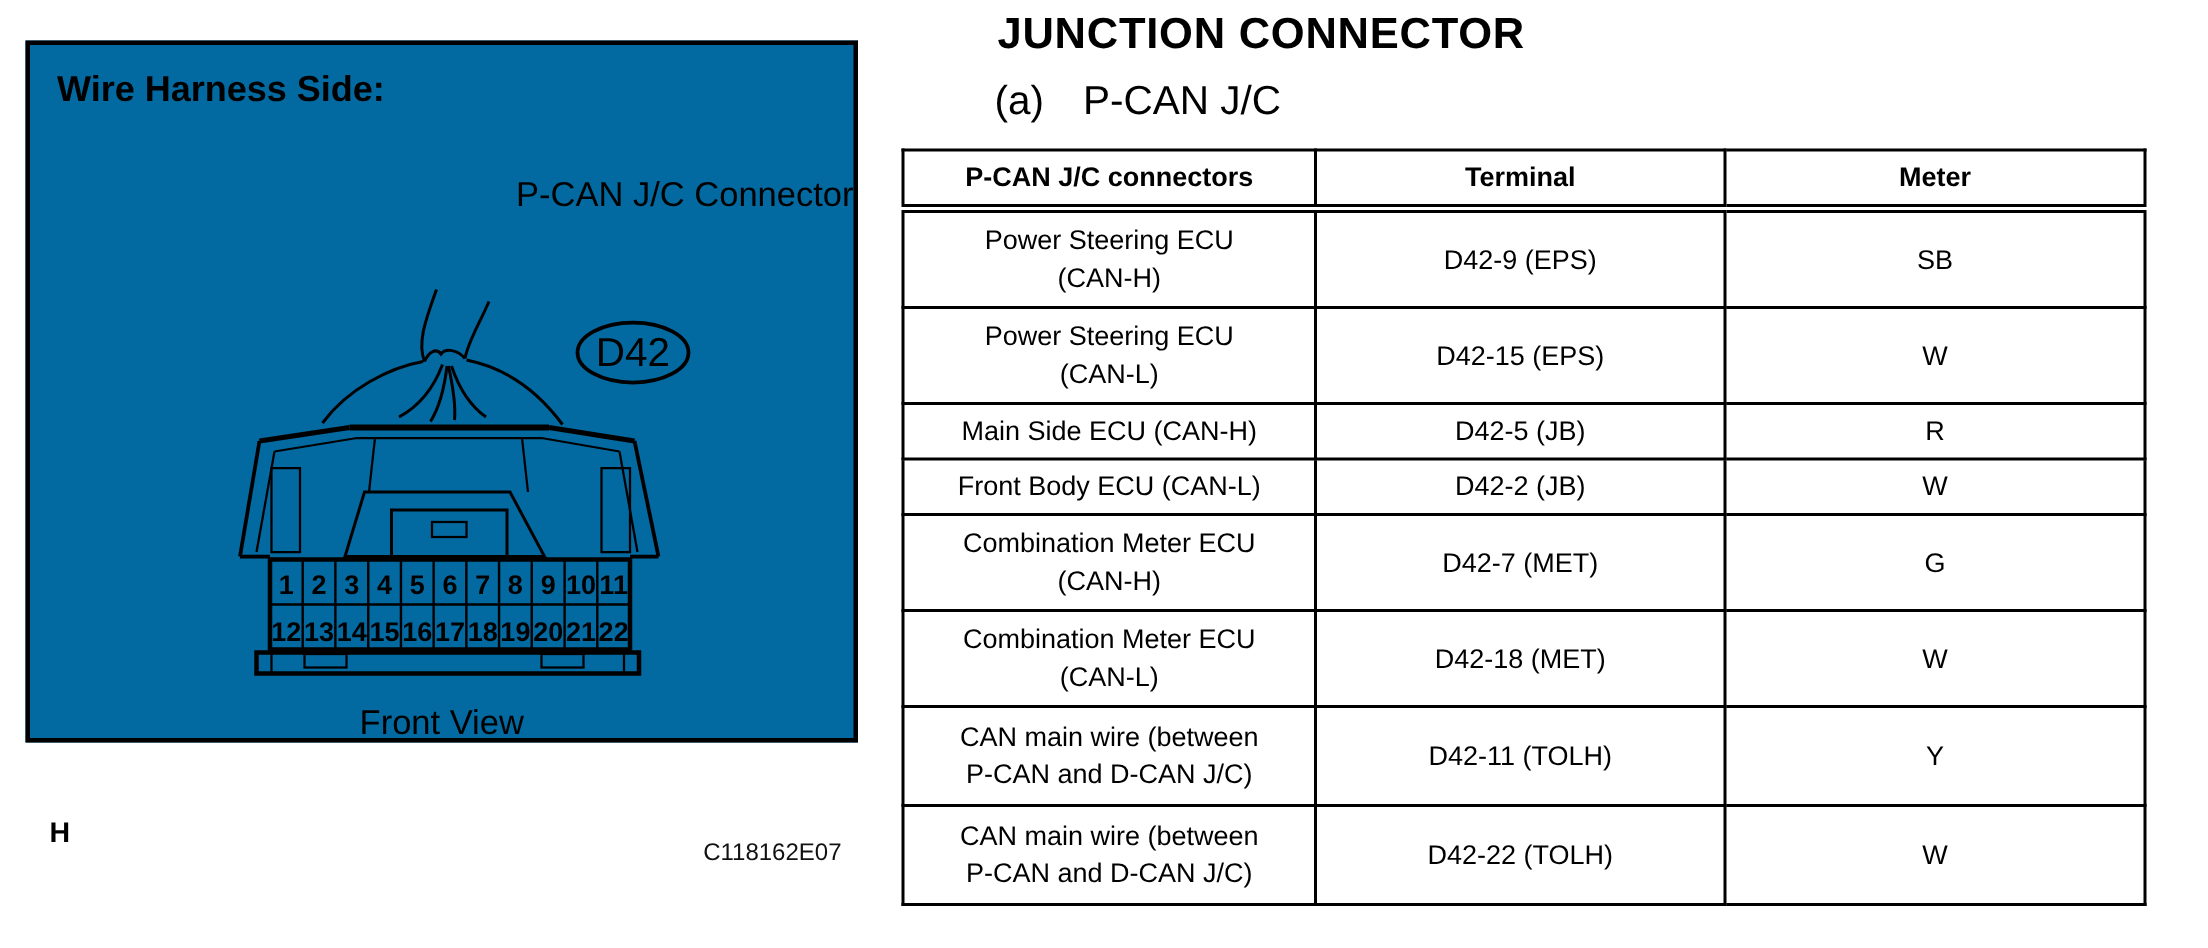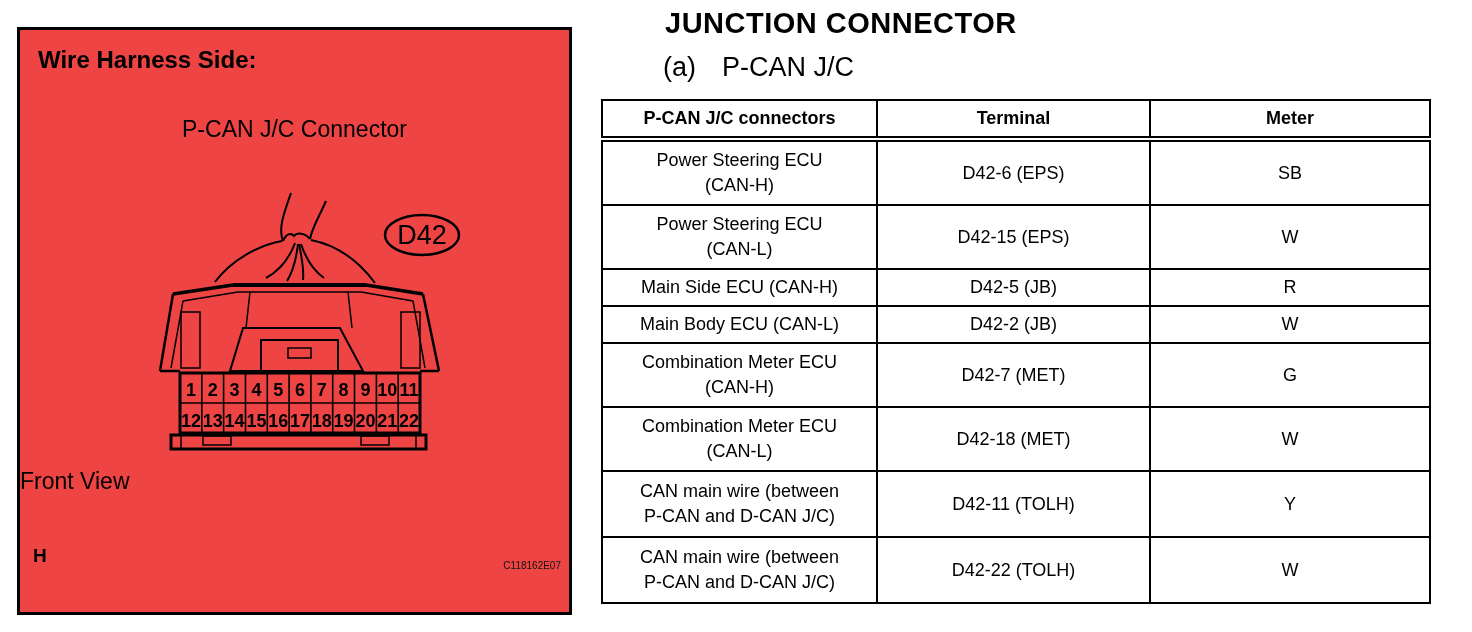--- a/index.html
+++ b/index.html
@@ -2,28 +2,28 @@
 <html><head>
 <meta charset="utf-8">
 <style>
   html,body{margin:0;padding:0;background:#fff;}
   #canvas{
     position:relative;width:1472px;height:632px;background:#ffffff;
     font-family:"Liberation Sans",sans-serif;color:#000;overflow:hidden;
   }
   
   .panel{
-    position:absolute;left:17px;top:27px;width:555px;height:588px;
-    border:3px solid #000;box-sizing:border-box;background:#ef4444;
+    position:absolute;left:17px;top:27px;width:555px;height:468px;
+    border:3px solid #000;box-sizing:border-box;background:#0369a1;
   }
   .panel-title{position:absolute;left:18px;top:16px;font-size:24px;font-weight:bold;}
-  .connector-label{position:absolute;left:0;top:86px;width:100%;text-align:center;font-size:23px;}
-  .front-view{position:absolute;left:0;top:438px;width:100%;text-align:left;font-size:23px;}
+  .connector-label{position:absolute;left:0;top:86px;width:100%;text-align:right;font-size:23px;}
+  .front-view{position:absolute;left:0;top:438px;width:100%;text-align:center;font-size:23px;}
   .page-letter{position:absolute;left:13px;top:515px;font-size:19px;font-weight:bold;}
-  .figure-code{position:absolute;right:8px;top:530px;font-size:10px;color:#111;}
+  .figure-code{position:absolute;right:8px;top:530px;font-size:16px;color:#111;}
   .connector-svg{position:absolute;left:0;top:0;width:549px;height:550px;}
   .connector-svg text.pin{font:bold 18px "Liberation Sans",sans-serif;text-anchor:middle;fill:#000;}
   .connector-svg text.oval-label{font:27px "Liberation Sans",sans-serif;text-anchor:middle;fill:#000;}
   
   .heading{position:absolute;left:665px;top:7px;font-size:29px;font-weight:bold;letter-spacing:.5px;}
   .subheading{position:absolute;left:663px;top:52px;font-size:27px;}
   .subheading .item-title{margin-left:26px;margin-top:28px;}
   table.spec{
     position:absolute;left:601px;top:99px;width:828px;
     border-collapse:collapse;table-layout:fixed;background:#fff;
@@ -150,41 +150,41 @@
         <th>Terminal</th>
         <th>Meter</th>
       </tr>
     </thead>
     <tbody>
       <tr class="h64">
         <td>
           <div>Power Steering ECU</div>
           <div>(CAN-H)</div>
         </td>
-        <td>D42-6 (EPS)</td>
+        <td>D42-9 (EPS)</td>
         <td>SB</td>
       </tr>
       <tr class="h64">
         <td>
           <div>Power Steering ECU</div>
           <div>(CAN-L)</div>
         </td>
         <td>D42-15 (EPS)</td>
         <td>W</td>
       </tr>
       <tr class="h37">
         <td>
           <div>Main Side ECU (CAN-H)</div>
         </td>
         <td>D42-5 (JB)</td>
         <td>R</td>
       </tr>
       <tr class="h37">
         <td>
-          <div>Main Body ECU (CAN-L)</div>
+          <div>Front Body ECU (CAN-L)</div>
         </td>
         <td>D42-2 (JB)</td>
         <td>W</td>
       </tr>
       <tr class="h64">
         <td>
           <div>Combination Meter ECU</div>
           <div>(CAN-H)</div>
         </td>
         <td>D42-7 (MET)</td>

